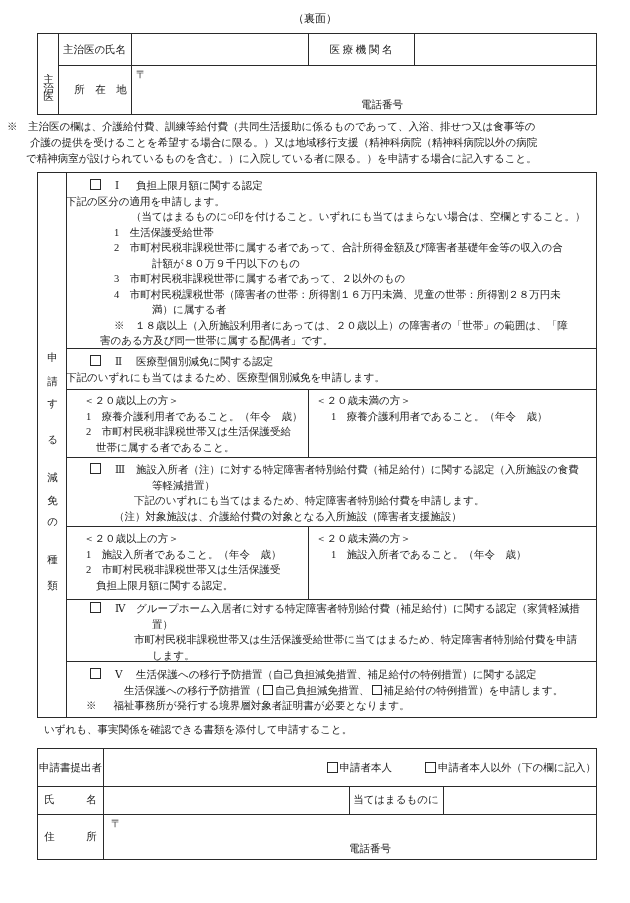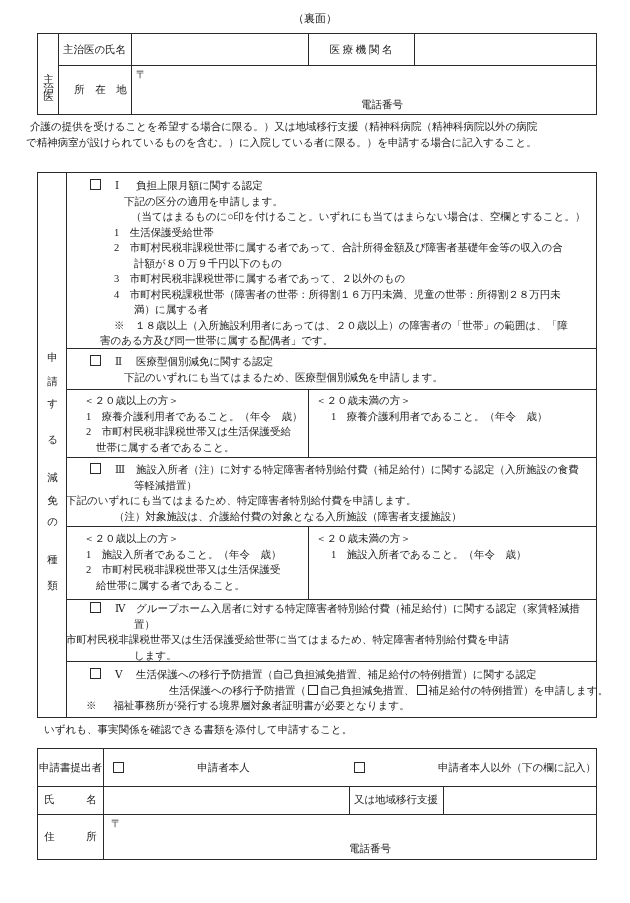--- a/index.html
+++ b/index.html
@@ -3,26 +3,26 @@
 <meta charset="utf-8">
 <style>
   html,body{margin:0;padding:0;background:#fff;}
   #page{position:relative;width:630px;height:903px;background:#ffffff;color:#1a1a1a;
         font-family:"Liberation Serif","DejaVu Serif",serif;font-size:10.5px;overflow:hidden;}
   .abs{position:absolute;}
   .box{position:absolute;border:1px solid #2a2a2a;box-sizing:border-box;}
   .vl{position:absolute;width:1px;background:#2a2a2a;}
   .hl{position:absolute;height:1px;background:#2a2a2a;}
   .cell{position:absolute;display:flex;align-items:center;justify-content:center;box-sizing:border-box;}
-  .cell.left{justify-content:space-between;}
+  .cell.left{justify-content:flex-end;}
   .vtext{writing-mode:vertical-rl;text-orientation:upright;}
   .ln{height:15.5px;line-height:15.5px;white-space:nowrap;}
-  .p-hd{padding-left:24px}.p-sub{padding-left:58px}.p-par{padding-left:65px}
-  .p-num{padding-left:48px}.p-cnt{padding-left:68px}.p-cn2{padding-left:34px}
-  .p-nt{}.p-v2{padding-left:103px}.p-vn{padding-left:20px}
+  .p-hd{padding-left:24px}.p-sub{}.p-par{padding-left:65px}
+  .p-num{padding-left:48px}.p-cnt{padding-left:86px}.p-cn2{padding-left:34px}
+  .p-nt{padding-left:68px}.p-v2{padding-left:58px}.p-vn{padding-left:20px}
   .p-ch{padding-left:18px}.p-cm{padding-left:20px}.p-cc{padding-left:30px}
   .p-rh{padding-left:7px}.p-rm{padding-left:22px}
   .cb{display:inline-block;width:9px;height:9px;border:1px solid #2a2a2a;margin-right:14px;vertical-align:-1px;background:#fff;}
   .cb.sm{width:8px;height:8px;margin:0 2px;vertical-align:-1px;}
   .cb.opt{margin-right:2px;}
   .rn{display:inline-block;width:21px;}
   .nm{margin-right:17px;}
   .sect{position:absolute;left:28px;right:0;box-sizing:border-box;}
   .fill{position:absolute;}
 </style>
@@ -48,20 +48,21 @@
     <div class="cell left" style="left:376px;top:0;width:184px;height:31px;padding-left:5px;"></div>
 
     <div class="cell" style="left:26px;top:31px;width:73px;height:49px;">所　在　地</div>
     <div class="fill" style="left:98px;top:34px;">〒</div>
     <div class="fill" style="left:103px;top:34px;right:5px;height:30px;"></div>
     <div class="fill" style="left:323px;top:64px;">電話番号</div>
     <div class="fill" style="left:368px;top:64px;width:180px;height:14px;"></div>
   </div>
 
   <div class="abs" style="left:7px;top:119px;">
+    <div class="ln" style="height:16px;line-height:16px;">※　主治医の欄は、介護給付費、訓練等給付費（共同生活援助に係るものであって、入浴、排せつ又は食事等の</div>
     <div class="ln" style="height:16px;line-height:16px;padding-left:23px;">介護の提供を受けることを希望する場合に限る。）又は地域移行支援（精神科病院（精神科病院以外の病院</div>
     <div class="ln" style="height:16px;line-height:16px;padding-left:19px;">で精神病室が設けられているものを含む。）に入院している者に限る。）を申請する場合に記入すること。</div>
   </div>
 
   <div class="box" style="left:37px;top:172px;width:560px;height:546px;">
     <div class="vl" style="left:28px;top:0;bottom:0;"></div>
     <div class="hl" style="top:175px;left:28px;right:0;"></div>
     <div class="hl" style="top:216px;left:28px;right:0;"></div>
     <div class="hl" style="top:284px;left:28px;right:0;"></div>
     <div class="hl" style="top:353px;left:28px;right:0;"></div>
@@ -106,21 +107,21 @@
       <div class="ln p-hd"><span class="cb"></span><span class="rn">Ⅲ</span><span>施設入所者（注）に対する特定障害者特別給付費（補足給付）に関する認定（入所施設の食費</span></div>
       <div class="ln p-cnt">等軽減措置）</div>
       <div class="ln p-nt">下記のいずれにも当てはまるため、特定障害者特別給付費を申請します。</div>
       <div class="ln p-num">（注）対象施設は、介護給付費の対象となる入所施設（障害者支援施設）</div>
     </div>
 
     <div class="sect" style="top:354px;height:72px;padding-top:4px;width:242px;">
       <div class="ln p-ch">＜２０歳以上の方＞</div>
       <div class="ln p-cm">1　施設入所者であること。（年令　歳）</div>
       <div class="ln p-cm">2　市町村民税非課税世帯又は生活保護受</div>
-      <div class="ln p-cc">給世帯に属する者であること。</div>
+      <div class="ln p-cc">負担上限月額に関する認定。</div>
     </div>
     <div class="sect" style="top:354px;height:72px;padding-top:4px;left:271px;">
       <div class="ln p-rh">＜２０歳未満の方＞</div>
       <div class="ln p-rm">1　施設入所者であること。（年令　歳）</div>
     </div>
 
     <div class="sect" style="top:427px;height:61px;padding-top:1px;">
       <div class="ln p-hd"><span class="cb"></span><span class="rn">Ⅳ</span><span>グループホーム入居者に対する特定障害者特別給付費（補足給付）に関する認定（家賃軽減措</span></div>
       <div class="ln p-cnt">置）</div>
       <div class="ln p-nt">市町村民税非課税世帯又は生活保護受給世帯に当てはまるため、特定障害者特別給付費を申請</div>
@@ -146,21 +147,21 @@
     <div class="cell" style="left:0;top:0;width:65px;height:37px;">申請書提出者</div>
     <div class="cell left" style="left:65px;top:0;right:0;height:37px;padding-left:10px;">
       <span class="cb opt"></span>
         <span>申請者本人</span>
       <span class="cb opt" style="margin-left:33px;"></span>
         <span>申請者本人以外（下の欄に記入）</span>
     </div>
 
     <div class="cell" style="left:0;top:37px;width:65px;height:28px;">氏　　　名</div>
     <div class="cell left" style="left:65px;top:37px;width:246px;height:28px;padding-left:5px;"></div>
-    <div class="cell" style="left:311px;top:37px;width:94px;height:28px;">又は地域移行支援</div>
+    <div class="cell" style="left:311px;top:37px;width:94px;height:28px;">当てはまるものに</div>
     <div class="cell left" style="left:405px;top:37px;right:0;height:28px;padding-left:5px;"></div>
 
     <div class="cell" style="left:0;top:65px;width:65px;bottom:0;">住　　　所</div>
     <div class="fill" style="left:73px;top:68px;">〒</div>
     <div class="fill" style="left:86px;top:68px;right:5px;height:24px;"></div>
     <div class="fill" style="left:311px;top:93px;">電話番号</div>
     <div class="fill" style="left:356px;top:93px;width:180px;height:14px;"></div>
   </div>
 
 </div>

